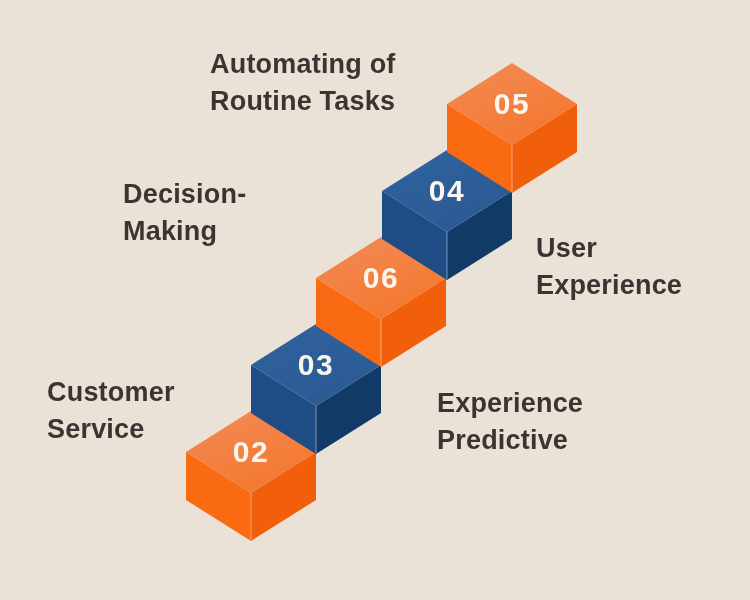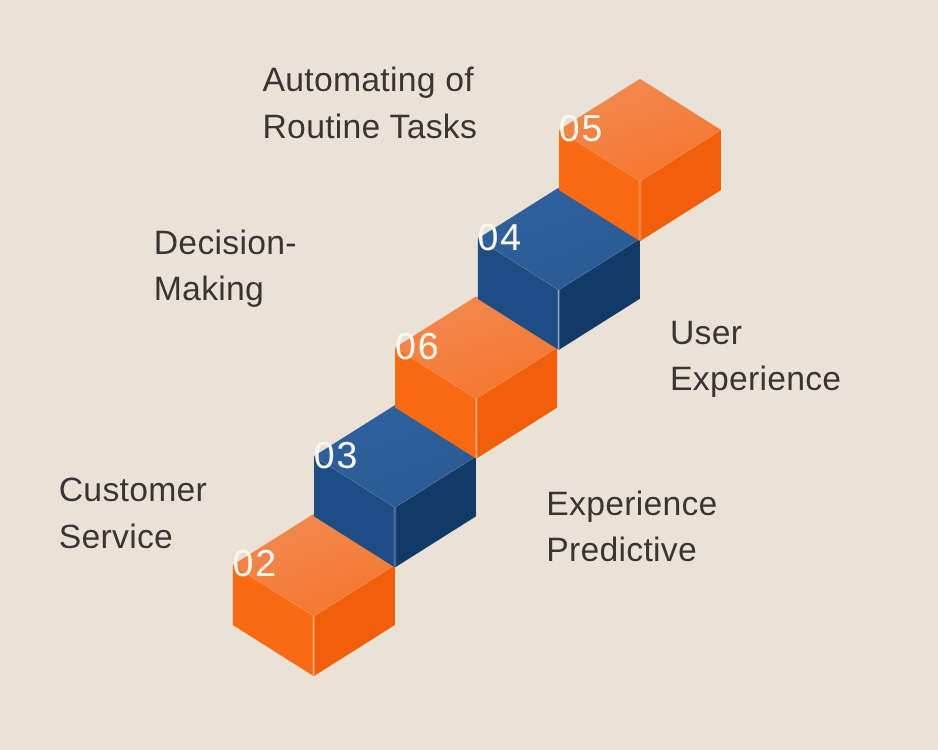--- a/index.html
+++ b/index.html
@@ -7,32 +7,32 @@
     width:750px;height:600px;
     background:#eae2d6;
     font-family:"Liberation Sans","DejaVu Sans",sans-serif;
     overflow:hidden;position:relative;
   }
   .stage{position:absolute;left:0;top:0;width:750px;height:600px;}
 
   
   .step-label{
     position:absolute;
-    font-weight:400;
+    font-weight:700;
     font-size:27px;
     line-height:37px;
     color:#3a3532;
     letter-spacing:.2px;
     white-space:nowrap;
   }
   .step-label span{display:block;}
   .lbl-1{left:47px;  top:374px;}
   .lbl-2{left:437px; top:385px;}
   .lbl-3{left:123px; top:176px;}
-  .lbl-4{left:536px; top:230px;margin-top:18px;}
+  .lbl-4{left:536px; top:230px;}
   .lbl-5{left:210px; top:46px;}
 
   
   .cube{position:absolute;width:130px;height:130px;}
   .cube-1{left:186px; top:411px; z-index:1;}
   .cube-2{left:251px; top:324px; z-index:2;}
   .cube-3{left:316px; top:237px; z-index:3;}
   .cube-4{left:382px; top:150px; z-index:4;}
   .cube-5{left:447px; top:63px;  z-index:5;}
 
@@ -49,22 +49,22 @@
   .cube.blue .face.left{ background:#1e4d85;}
   .cube.blue .face.right{background:#123a67;}
 
   .front-edge{
     position:absolute;left:64px;top:82px;width:2px;height:47px;
     background:rgba(255,255,255,.22);
   }
 
   .step-number{
     position:absolute;left:0;top:24px;width:130px;
-    text-align:left;
-    font-weight:400;
+    text-align:center;
+    font-weight:700;
     font-size:30px;
     letter-spacing:1.5px;
     color:#fcf7ee;
   }
 </style>
 </head>
 <body>
 
 <div class="stage">
 

